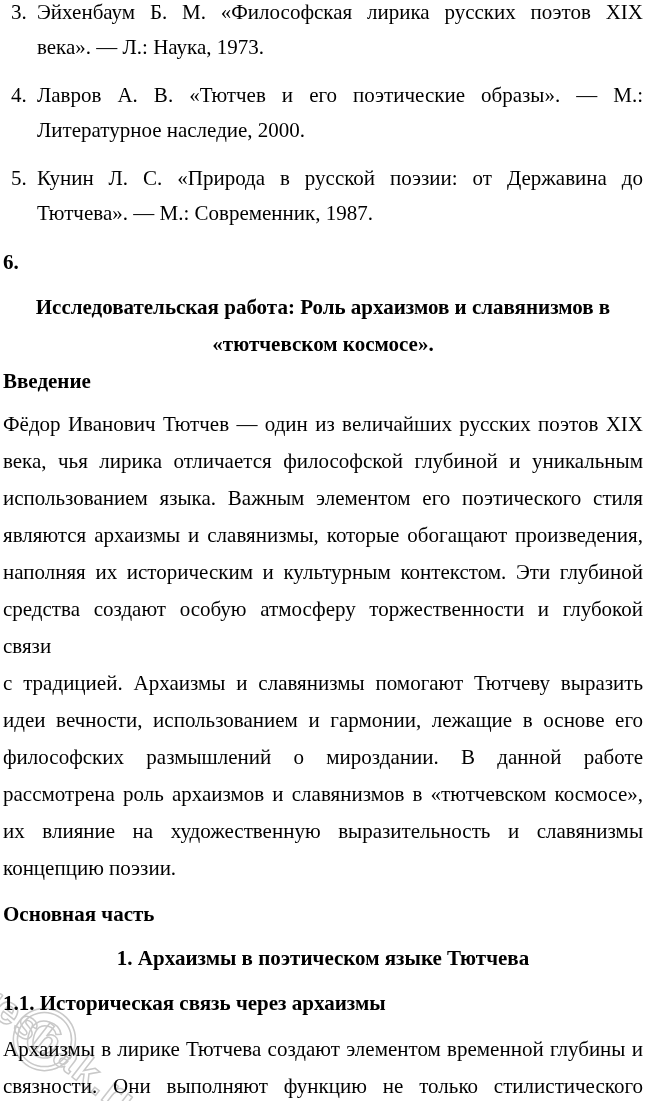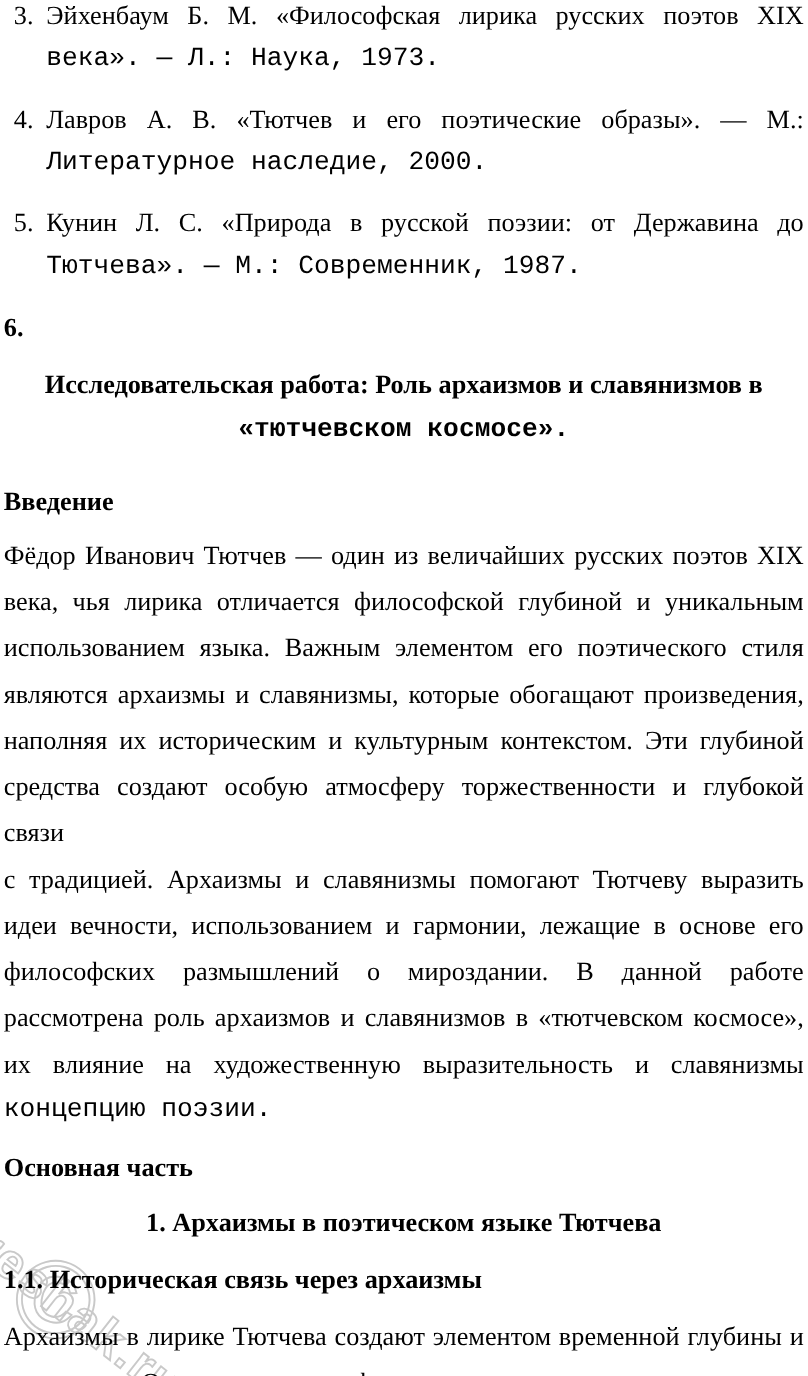--- a/index.html
+++ b/index.html
@@ -27,34 +27,34 @@
     font-family: "Liberation Sans", "DejaVu Sans", sans-serif;
     font-size: 88px; line-height: 1;
     color: transparent; -webkit-text-stroke: 1.5px #c9c9c9;
     transform: rotate(15deg);
   }
 
   .content { position: relative; z-index: 1; }
 
   
   .line { line-height: 37px; text-align: justify; text-align-last: justify; }
-  .line.last { text-align-last: left; font-family: Liberation Mono, monospace; }
+  .line.last { text-align-last: left; }
 
   
   .biblio { list-style: none; margin-top: -5px; }
   .biblio li { position: relative; padding-left: 34px; margin-bottom: 13px; }
   .biblio .num { position: absolute; left: 8px; top: 0; line-height: 35px; }
   .biblio .line { line-height: 35px; }
 
   
   .h { font-weight: bold; line-height: 37px; }
   .sec6 { margin-top: 8px; }
   .title { margin-top: 8px; font-weight: bold; }
   .title .line { text-align-last: center; }
-  .h-intro { margin-top: 20px; }
+  .h-intro { margin-top: 0; }
   .h-main { margin-top: 9px; }
   .h-s1 { margin-top: 7px; text-align: center; }
   .h-s11 { margin-top: 8px; }
 
   
   .para-intro { margin-top: 6px; }
   .para-last { margin-top: 9px; }
 </style>
 </head>
 <body>

